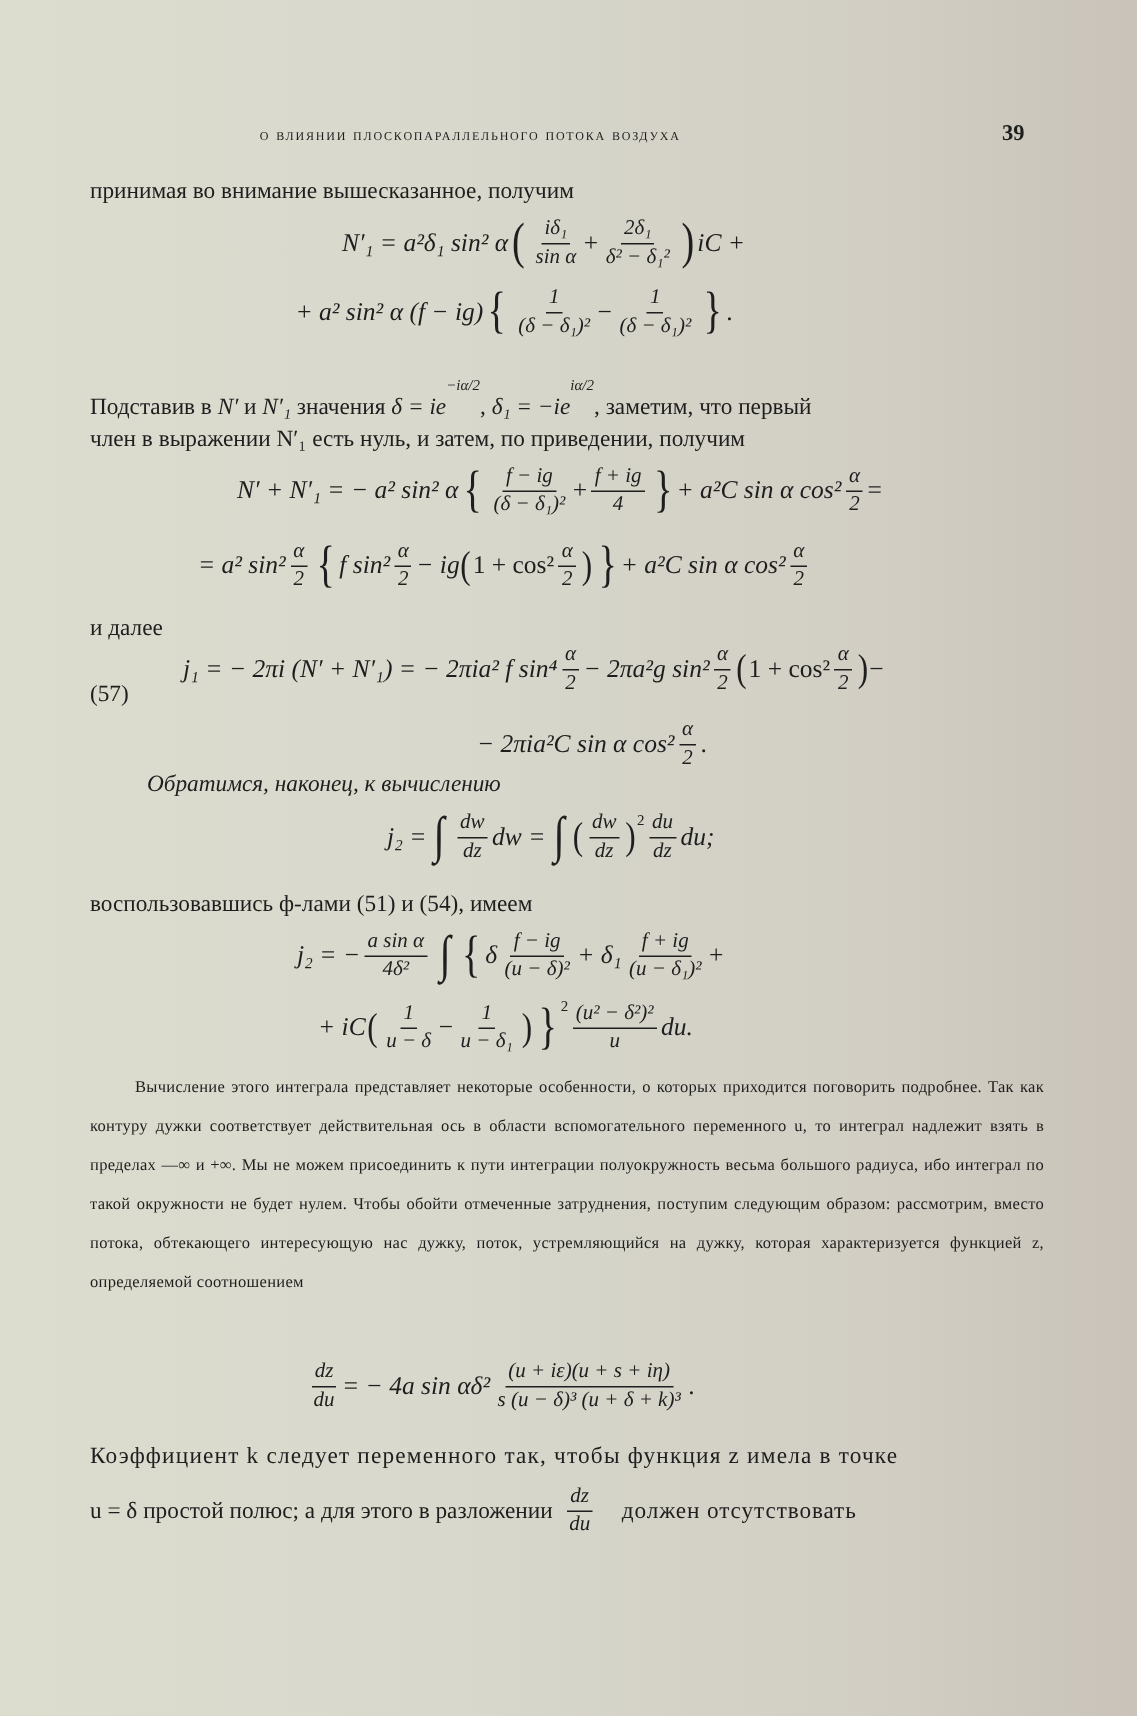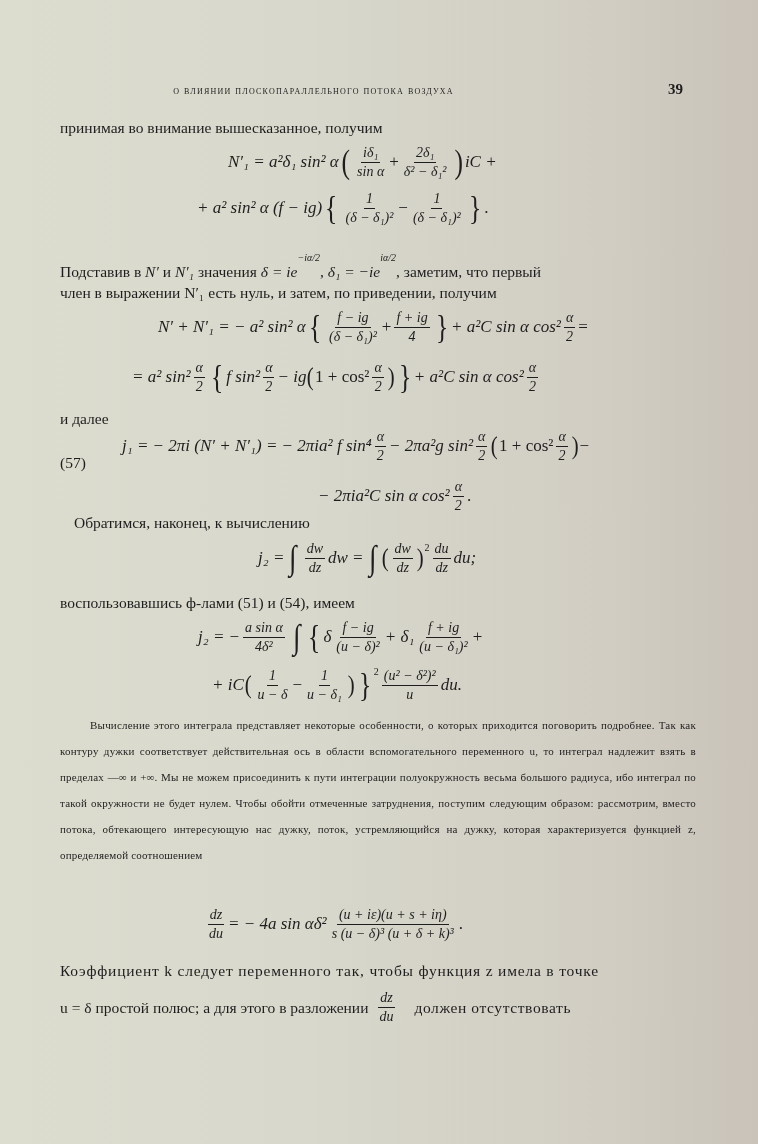--- a/index.html
+++ b/index.html
@@ -155,21 +155,21 @@
   </div>
   <div class="abs eq" style="left:318px; top:474px; height:44px;">
     <i>− 2πia²C sin α cos²</i>
     <span class="frac">
         <i class="num">α</i>
         <i class="den">2</i>
       </span>
     <span>.</span>
   </div>
 
-  <div class="abs para indent" style="left:44px; top:510px;">Обратимся, наконец, к вычислению</div>
+  <div class="abs para indent" style="left:68px; top:510px;font-style:italic;">Обратимся, наконец, к вычислению</div>
 
   <div class="abs eq" style="left:258px; top:534px; height:48px;">
     <i>j₂ =</i>
     <span class="integral">∫</span>
     <span class="frac">
         <i class="num">dw</i>
         <i class="den">dz</i>
       </span>
     <i>dw =</i>
     <span class="integral">∫</span>

